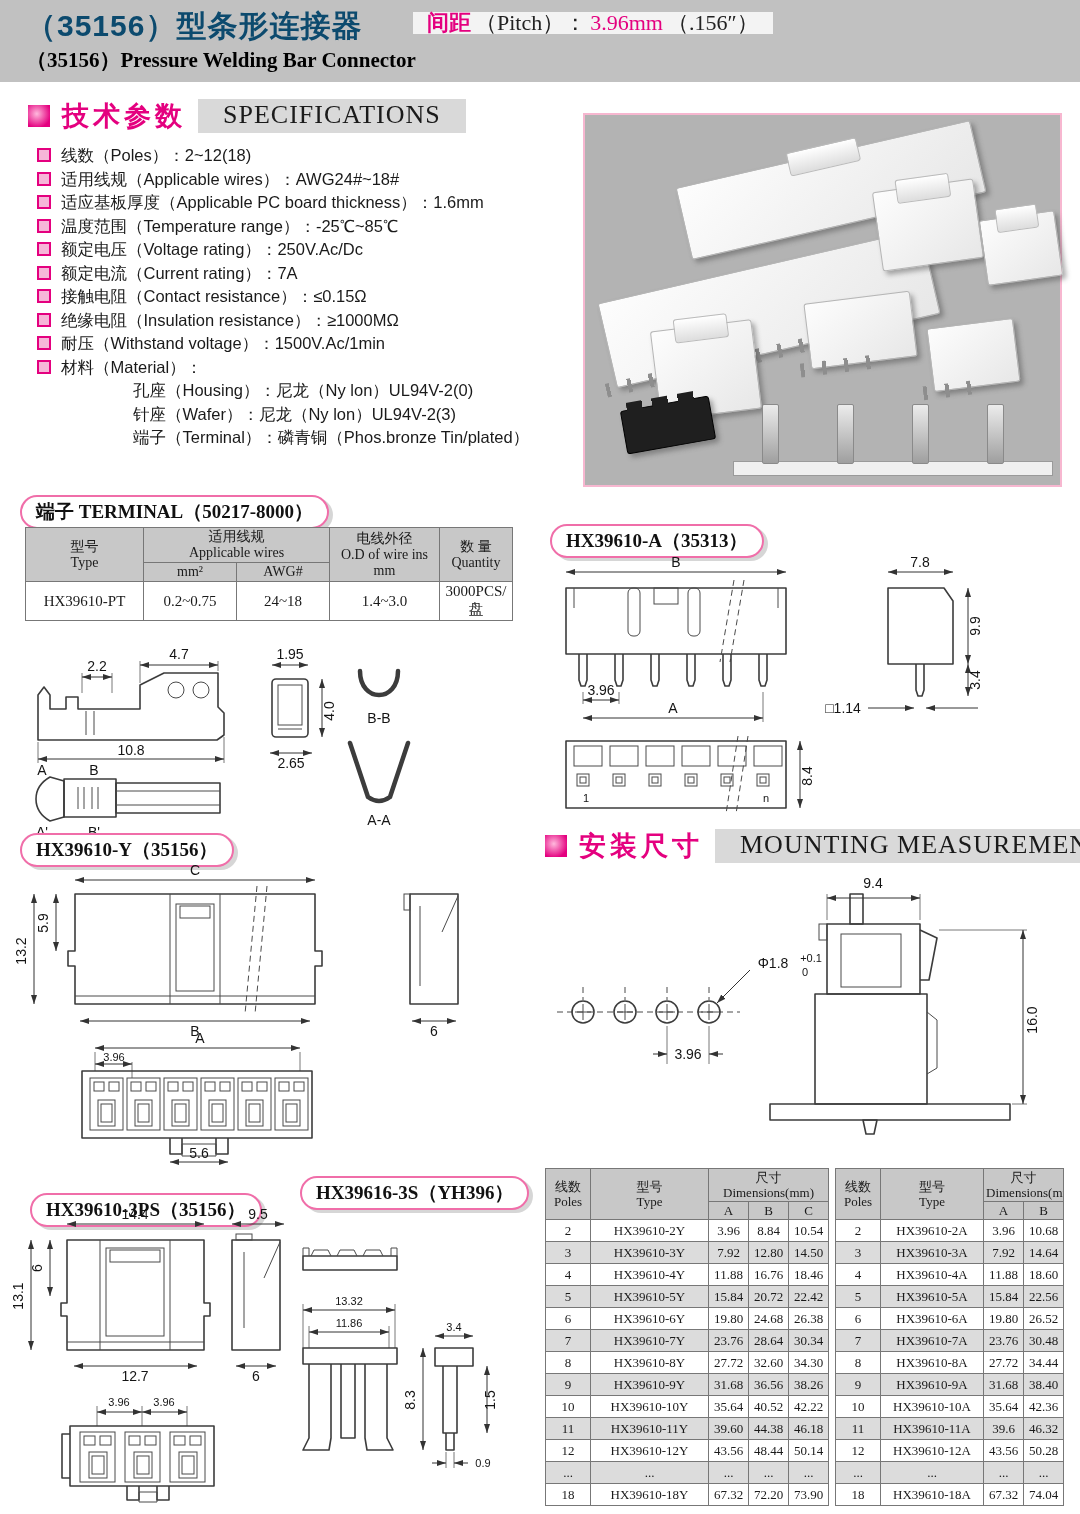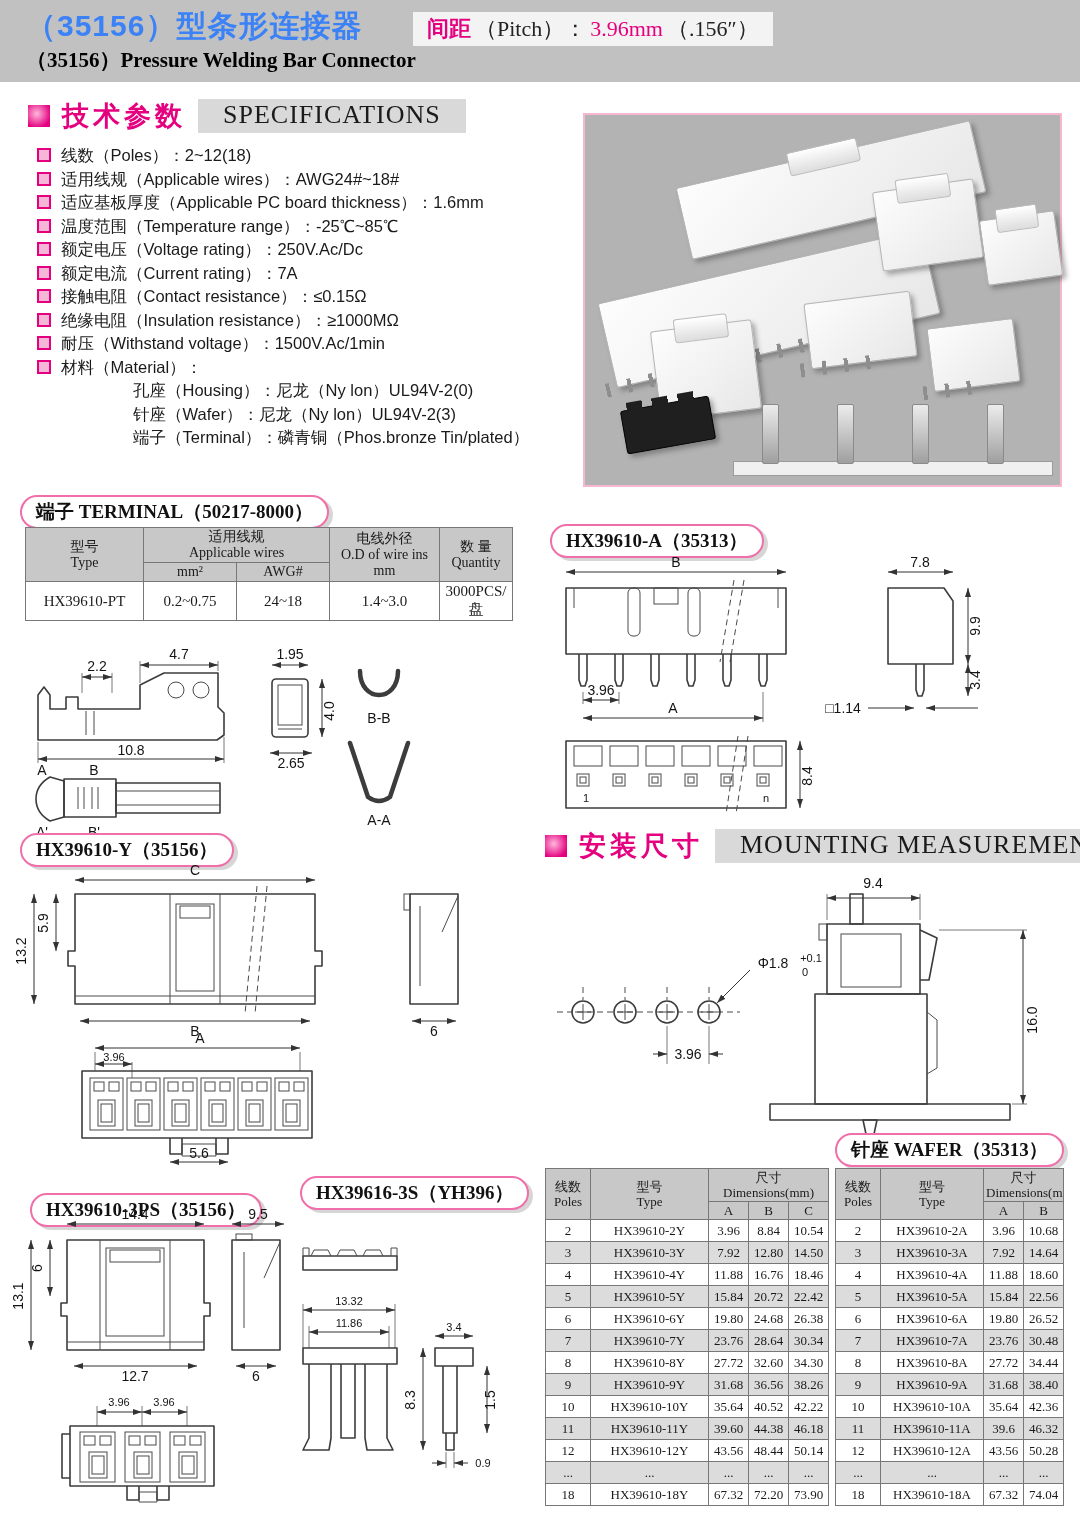--- a/index.html
+++ b/index.html
@@ -1,23 +1,23 @@
 <!DOCTYPE html>
 <html><head>
 <meta charset="utf-8">
 <style>
   html,body{margin:0;padding:0;background:#ffffff;}
   .page{position:relative;width:1080px;height:1514px;background:#fff;overflow:hidden;
         font-family:"Liberation Sans",sans-serif;color:#1a1a1a;}
   
   .band{position:absolute;left:0;top:0;width:1080px;height:82px;background:#c1c1c1;}
-  .title-cn{position:absolute;left:26px;top:6px;font-size:30px;font-weight:bold;color:#3b82f6;letter-spacing:1px;}
+  .title-cn{position:absolute;left:26px;top:6px;font-size:30px;font-weight:bold;color:#0c4a6e;letter-spacing:1px;}
   .subtitle{position:absolute;left:26px;top:46px;font-size:21px;font-weight:bold;color:#000000;
             font-family:"Liberation Serif",serif;}
-  .pitch-box{position:absolute;left:413px;top:12px;height:34px;background:#f3f3f3;display:flex;
+  .pitch-box{position:absolute;left:413px;top:12px;height:22px;background:#f3f3f3;display:flex;
              align-items:center;padding:0 14px;font-family:"Liberation Serif",serif;font-size:22px;}
   .pitch-box .cn{color:#e4007f;font-weight:bold;font-family:"Liberation Sans",sans-serif;}
   .pitch-box .blk{color:#222;margin-left:4px;}
   .pitch-box .val{color:#e4007f;margin-left:4px;}
   
   .sec{position:absolute;display:flex;align-items:center;height:32px;}
   .sec .sq{width:22px;height:22px;background:radial-gradient(circle at 40% 40%,#ffb9dd,#e4007f 75%);
            margin-right:12px;flex:0 0 auto;}
   .sec .cn{font-size:27px;font-weight:bold;color:#e4007f;letter-spacing:4px;white-space:nowrap;}
   .sec .en{margin-left:12px;background:#d9d9d9;padding:1px 25px 3px;font-size:26px;
@@ -684,21 +684,20 @@
         <tr>
           <td>18</td>
           <td>HX39610-18Y</td>
           <td>67.32</td>
           <td>72.20</td>
           <td>73.90</td>
         </tr>
       </tbody>
   </table>
 
-  <div class="pill" style="left:835px;top:1133px;">针座 WAFER（35313）</div>
   <table class="t-dim t-wafer">
     <colgroup>
         <col style="width:45px">
         <col style="width:103px">
         <col style="width:40px">
         <col style="width:40px">
       </colgroup>
     <thead>
       <tr>
         <th rowspan="2">线数

